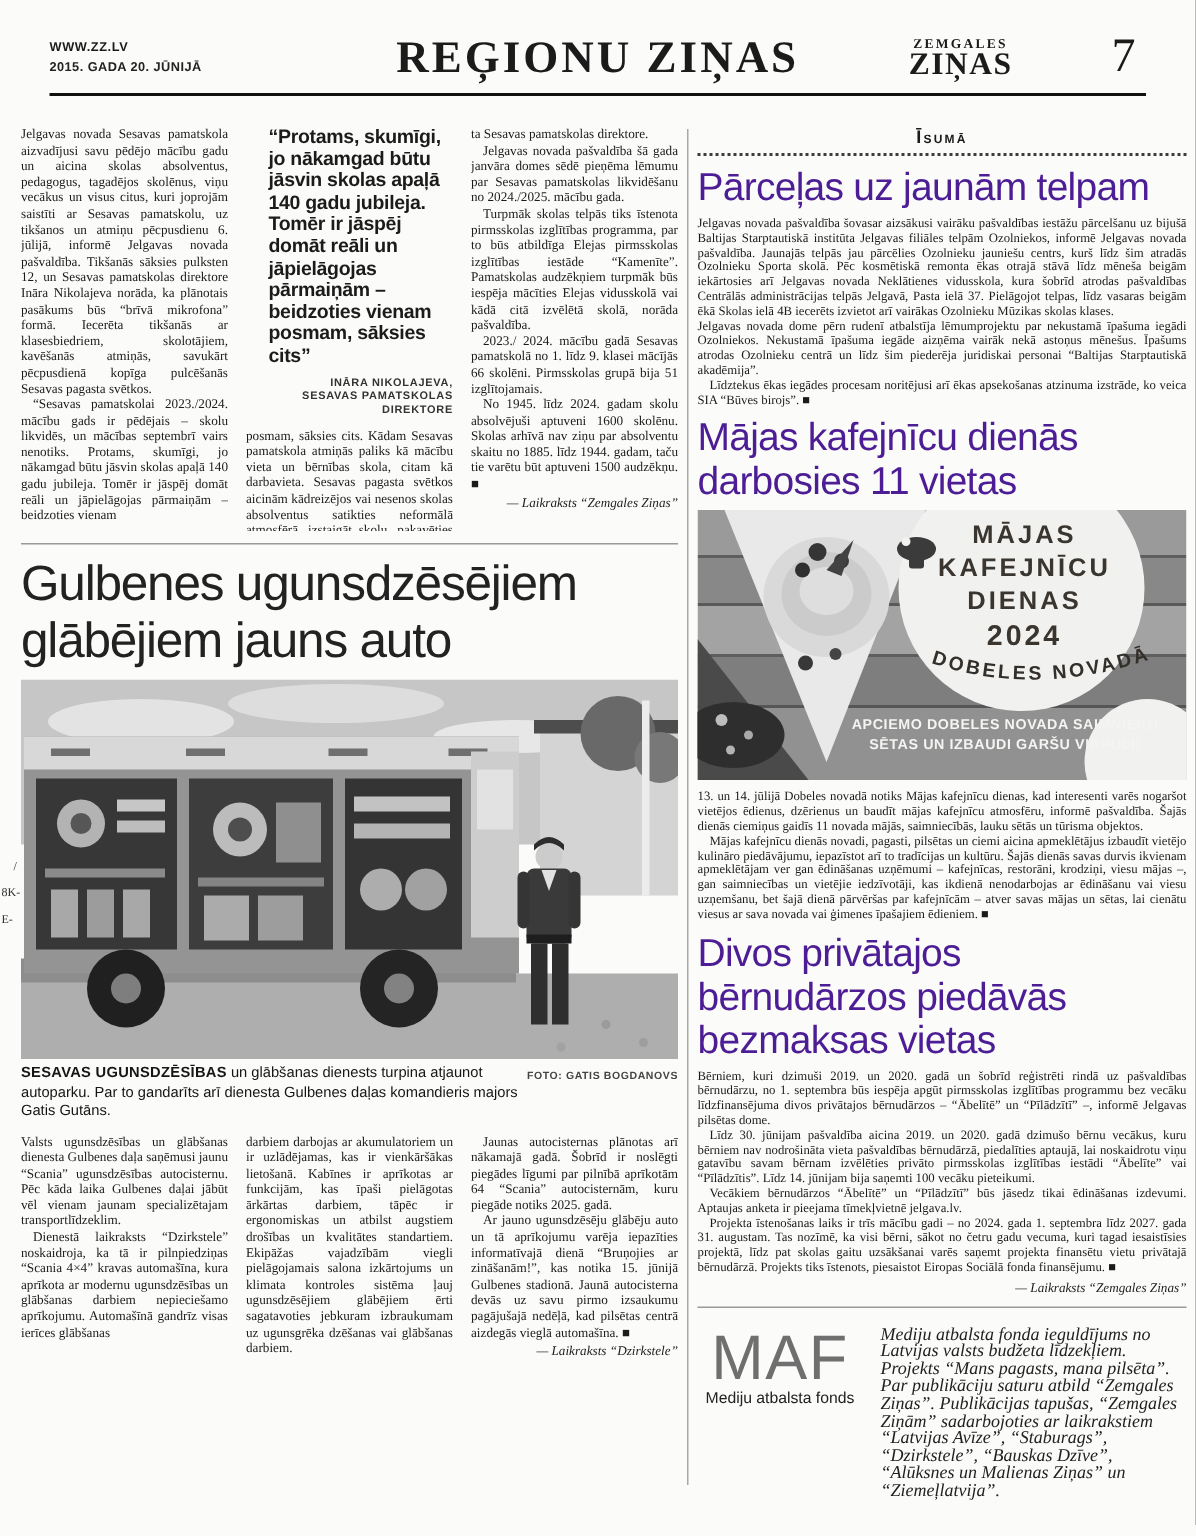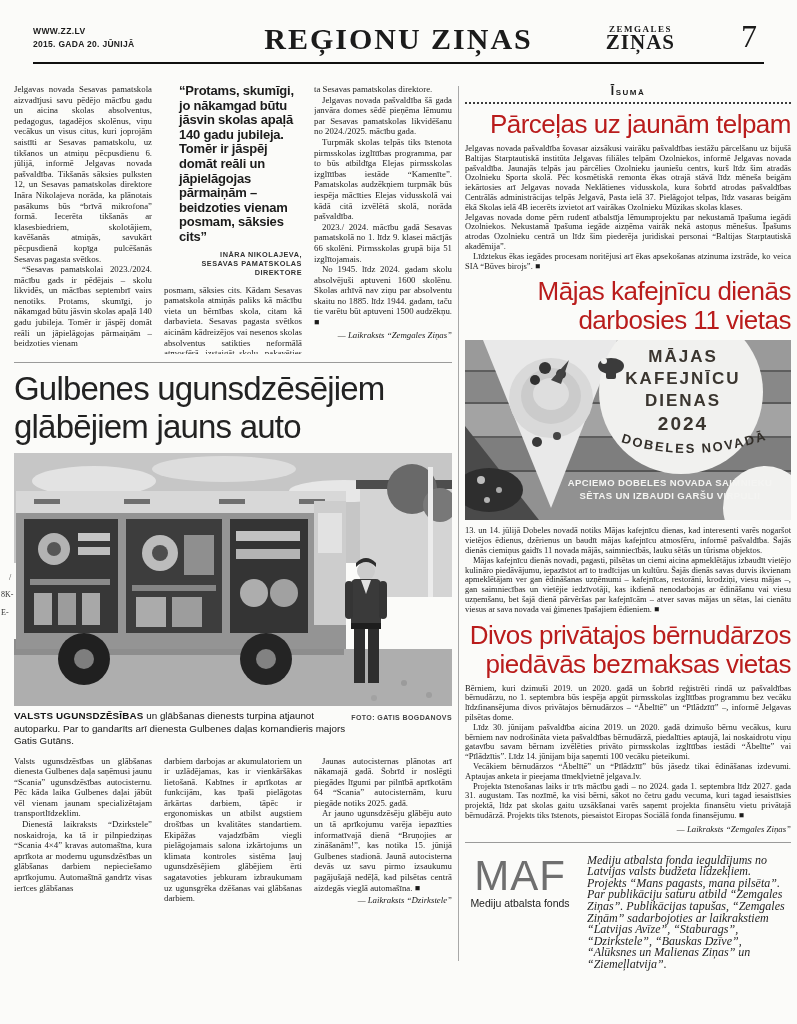--- a/index.html
+++ b/index.html
@@ -53,21 +53,21 @@
   .caption { font-family:"Liberation Sans",sans-serif; font-size:9.8px; line-height:12.5px;
     margin-bottom:8px; color:#151515; }
   .caption b { font-weight:700; letter-spacing:.2px; }
   .credit { float:right; font-size:7px; font-weight:700; letter-spacing:.4px; color:#444;
     margin-top:2px; }
   
   .kicker { text-align:center; font-family:"Liberation Sans",sans-serif; font-weight:700;
     font-size:12px; letter-spacing:1.5px; font-variant:small-caps; padding-bottom:4px;
     border-bottom:2px dotted #3c3c3c; margin-bottom:6px; }
   .sb-h { font-family:"Liberation Sans",sans-serif; font-weight:400; font-size:26px;
-    line-height:29px; letter-spacing:-.5px; color:#b91c1c; margin:6px 0 5px 0;text-align:right; }
+    line-height:29px; letter-spacing:-.5px; color:#4c1d95; margin:6px 16px 5px 0; }
   .sb-body { font-size:8.5px; line-height:9.8px; text-align:justify; }
   .sb-body p + p.ind, .sb-body p.ind { text-indent:8px; }
   .promo { width:326px; height:180px; display:block; margin:4px 0 6px 0; }
   .sb-byline { font-style:italic; text-align:right; font-size:8.8px; margin-top:3px; }
   .maf { display:flex; gap:12px; margin-top:8px; }
   .maf-logo { width:110px; text-align:center; padding-top:6px; }
   .maf-letters { font-family:"Liberation Sans",sans-serif; font-size:42px; line-height:38px;
     font-weight:500; color:#6f6f6f; letter-spacing:1px; }
   .maf-sub { font-family:"Liberation Sans",sans-serif; font-size:10.5px; color:#222; margin-top:2px; }
   .maf-text { flex:1; font-style:italic; font-size:12px; line-height:11.6px; color:#1f1f1f; padding-top:4px; }
@@ -185,21 +185,21 @@
             <rect x="337" y="170" width="30" height="6" fill="#1e1e1e"></rect>
             <rect x="340" y="176" width="11" height="54" fill="#2e2e2e"></rect>
             <rect x="354" y="176" width="11" height="54" fill="#2e2e2e"></rect>
             <rect x="331" y="128" width="8" height="38" rx="4" fill="#353535"></rect>
             <rect x="365" y="128" width="8" height="38" rx="4" fill="#353535"></rect>
           </g>
         </svg>
 
         <div class="caption">
           <span class="credit">FOTO: GATIS BOGDANOVS</span>
-          <b>VALSTS UGUNSDZĒSĪBAS</b><span> un glābšanas dienests turpina atjaunot autoparku. Par to gandarīts arī dienesta Gulbenes daļas komandieris majors Gatis Gutāns.</span>
+          <b>SESAVAS UGUNSDZĒSĪBAS</b><span> un glābšanas dienests turpina atjaunot autoparku. Par to gandarīts arī dienesta Gulbenes daļas komandieris majors Gatis Gutāns.</span>
         </div>
 
         <div class="cols fire-cols">
           <div class="col body-t">
             <p>Valsts ugunsdzēsības un glābšanas dienesta Gulbenes daļa saņēmusi jaunu “Scania” ugunsdzēsības autocisternu. Pēc kāda laika Gulbenes daļai jābūt vēl vienam jaunam specializētajam transportlīdzeklim.</p>
             <p>Dienestā laikraksts “Dzirkstele” noskaidroja, ka tā ir pilnpiedziņas “Scania 4×4” kravas automašīna, kura aprīkota ar modernu ugunsdzēsības un glābšanas darbiem nepieciešamo aprīkojumu. Automašīnā gandrīz visas ierīces glābšanas</p>
           </div>
           <div class="col body-t">
             <p>darbiem darbojas ar akumulatoriem un ir uzlādējamas, kas ir vienkāršākas lietošanā. Kabīnes ir aprīkotas ar funkcijām, kas īpaši pielāgotas ārkārtas darbiem, tāpēc ir ergonomiskas un atbilst augstiem drošības un kvalitātes standartiem. Ekipāžas vajadzībām viegli pielāgojamais salona izkārtojums un klimata kontroles sistēma ļauj ugunsdzēsējiem glābējiem ērti sagatavoties jebkuram izbraukumam uz ugunsgrēka dzēšanas vai glābšanas darbiem.</p>
           </div>

